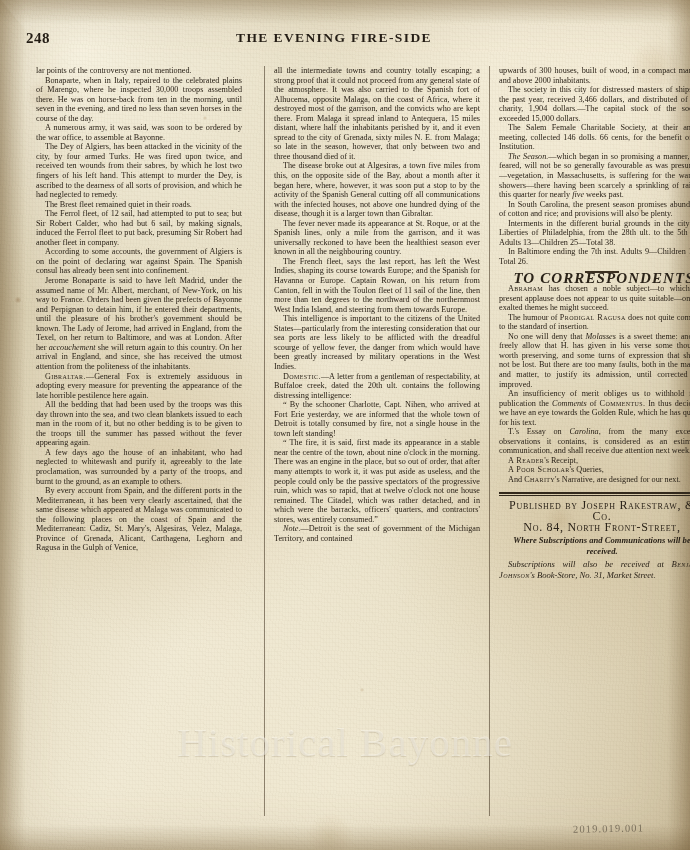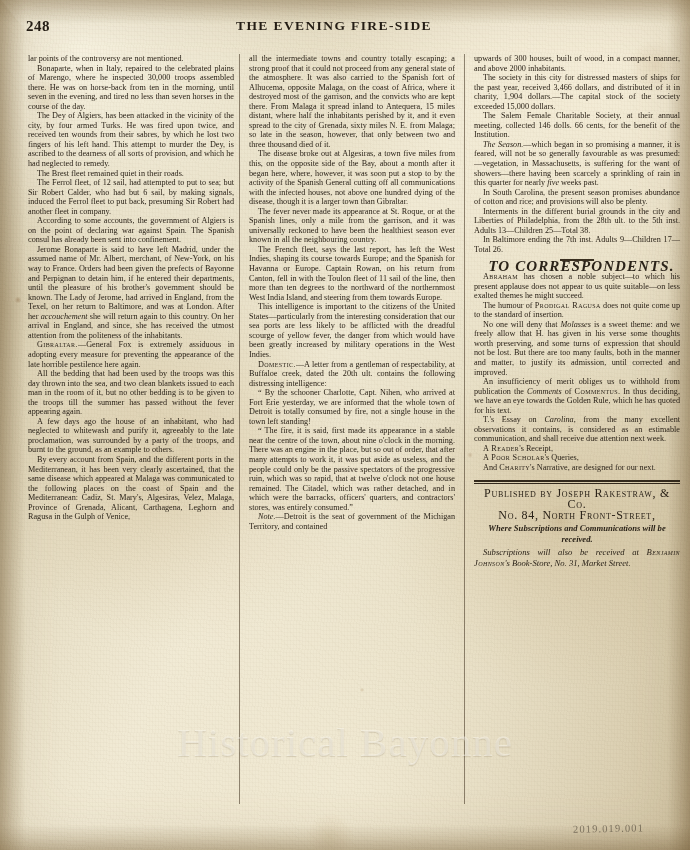--- a/index.html
+++ b/index.html
@@ -67,21 +67,21 @@
     position: absolute; left: -30px; top: -40px; width: 170px; height: 150px;
     transform: rotate(-38deg); transform-origin: top left;
     background: linear-gradient(to bottom, rgba(255,252,240,0.75), rgba(255,252,240,0) 80%);
     z-index: 4; pointer-events: none;
   }
 
   
   .masthead {
     position: relative; z-index: 8;
     height: 34px;
-    padding: 18px 22px 0 26px;
+    padding: 30px 22px 0 26px;
     display: flex; align-items: flex-start;
   }
   .folio {
     font-weight: bold;
     font-size: 15px;
     letter-spacing: 0.5px;
     color: #241d15;
     width: 210px;
     flex: none;
   }
@@ -92,34 +92,34 @@
     font-size: 13.5px;
     letter-spacing: 1.4px;
     color: #241d15;
     padding-right: 120px;
   }
 
   
   .columns {
     position: relative; z-index: 8;
     display: flex;
-    padding: 2px 20px 0 28px;
+    padding: 2px 20px 0 36px;
     height: 752px;
     box-sizing: border-box;
   }
   .col {
     width: 206px;
     flex: none;
     font-size: 8.2px;
     line-height: 9.55px;
     text-align: justify;
     -webkit-hyphens: none; hyphens: none;
     color: #2b2319;
   }
-  .col.mid  { margin-left: 5px; padding-left: 9px; border-left: 1px solid rgba(60,46,28,0.55); }
+  .col.mid  { margin-left: 22px; padding-left: 9px; border-left: 1px solid rgba(60,46,28,0.55); }
   .col.right{ margin-left: 9px; padding-left: 9px; border-left: 1px solid rgba(60,46,28,0.55); }
 
   .col p {
     margin: 0;
     text-indent: 9px;
   }
   .col p.noindent { text-indent: 0; }
 
   .sc   { font-variant: small-caps; letter-spacing: 0.4px; }
   .ital { font-style: italic; }
@@ -206,20 +206,21 @@
   <div class="masthead">
     <div class="folio">248</div>
     <div class="running-head">THE EVENING FIRE-SIDE</div>
   </div>
 
   <div class="columns">
 
     <div class="col left">
       <p class="noindent">lar points of the controversy are not mentioned.</p>
       <p>Bonaparte, when in Italy, repaired to the celebrated plains of Marengo, where he inspected 30,000 troops assembled there. He was on horse-back from ten in the morning, until seven in the evening, and tired no less than seven horses in the course of the day.</p>
+      <p>A numerous army, it was said, was soon to be ordered by the war office, to assemble at Bayonne.</p>
       <p>The Dey of Algiers, has been attacked in the vicinity of the city, by four armed Turks. He was fired upon twice, and received ten wounds from their sabres, by which he lost two fingers of his left hand. This attempt to murder the Dey, is ascribed to the dearness of all sorts of provision, and which he had neglected to remedy.</p>
       <p>The Brest fleet remained quiet in their roads.</p>
       <p>The Ferrol fleet, of 12 sail, had attempted to put to sea; but Sir Robert Calder, who had but 6 sail, by making signals, induced the Ferrol fleet to put back, presuming Sir Robert had another fleet in company.</p>
       <p>According to some accounts, the government of Algiers is on the point of declaring war against Spain. The Spanish consul has already been sent into confinement.</p>
       <p><span>Jerome Bonaparte is said to have left Madrid, under the assumed name of Mr. Albert, merchant, of New-York, on his way to France. Orders had been given the prefects of Bayonne and Perpignan to detain him, if he entered their departments, until the pleasure of his brother's government should be known. The Lady of Jerome, had arrived in England, from the Texel, on her return to Baltimore, and was at London. After her </span><span class="ital">accouchement</span><span> she will return again to this country. On her arrival in England, and since, she has received the utmost attention from the politeness of the inhabitants.</span></p>
       <p><span class="sc">Gibraltar.</span><span>—General Fox is extremely assiduous in adopting every measure for preventing the appearance of the late horrible pestilence here again.</span></p>
       <p>All the bedding that had been used by the troops was this day thrown into the sea, and two clean blankets issued to each man in the room of it, but no other bedding is to be given to the troops till the summer has passed without the fever appearing again.</p>
       <p>A few days ago the house of an inhabitant, who had neglected to whitewash and purify it, agreeably to the late proclamation, was surrounded by a party of the troops, and burnt to the ground, as an example to others.</p>
       <p>By every account from Spain, and the different ports in the Mediterranean, it has been very clearly ascertained, that the same disease which appeared at Malaga was communicated to the following places on the coast of Spain and the Mediterranean: Cadiz, St. Mary's, Algesiras, Velez, Malaga, Province of Grenada, Alicant, Carthagena, Leghorn and Ragusa in the Gulph of Venice,</p>
     </div>

